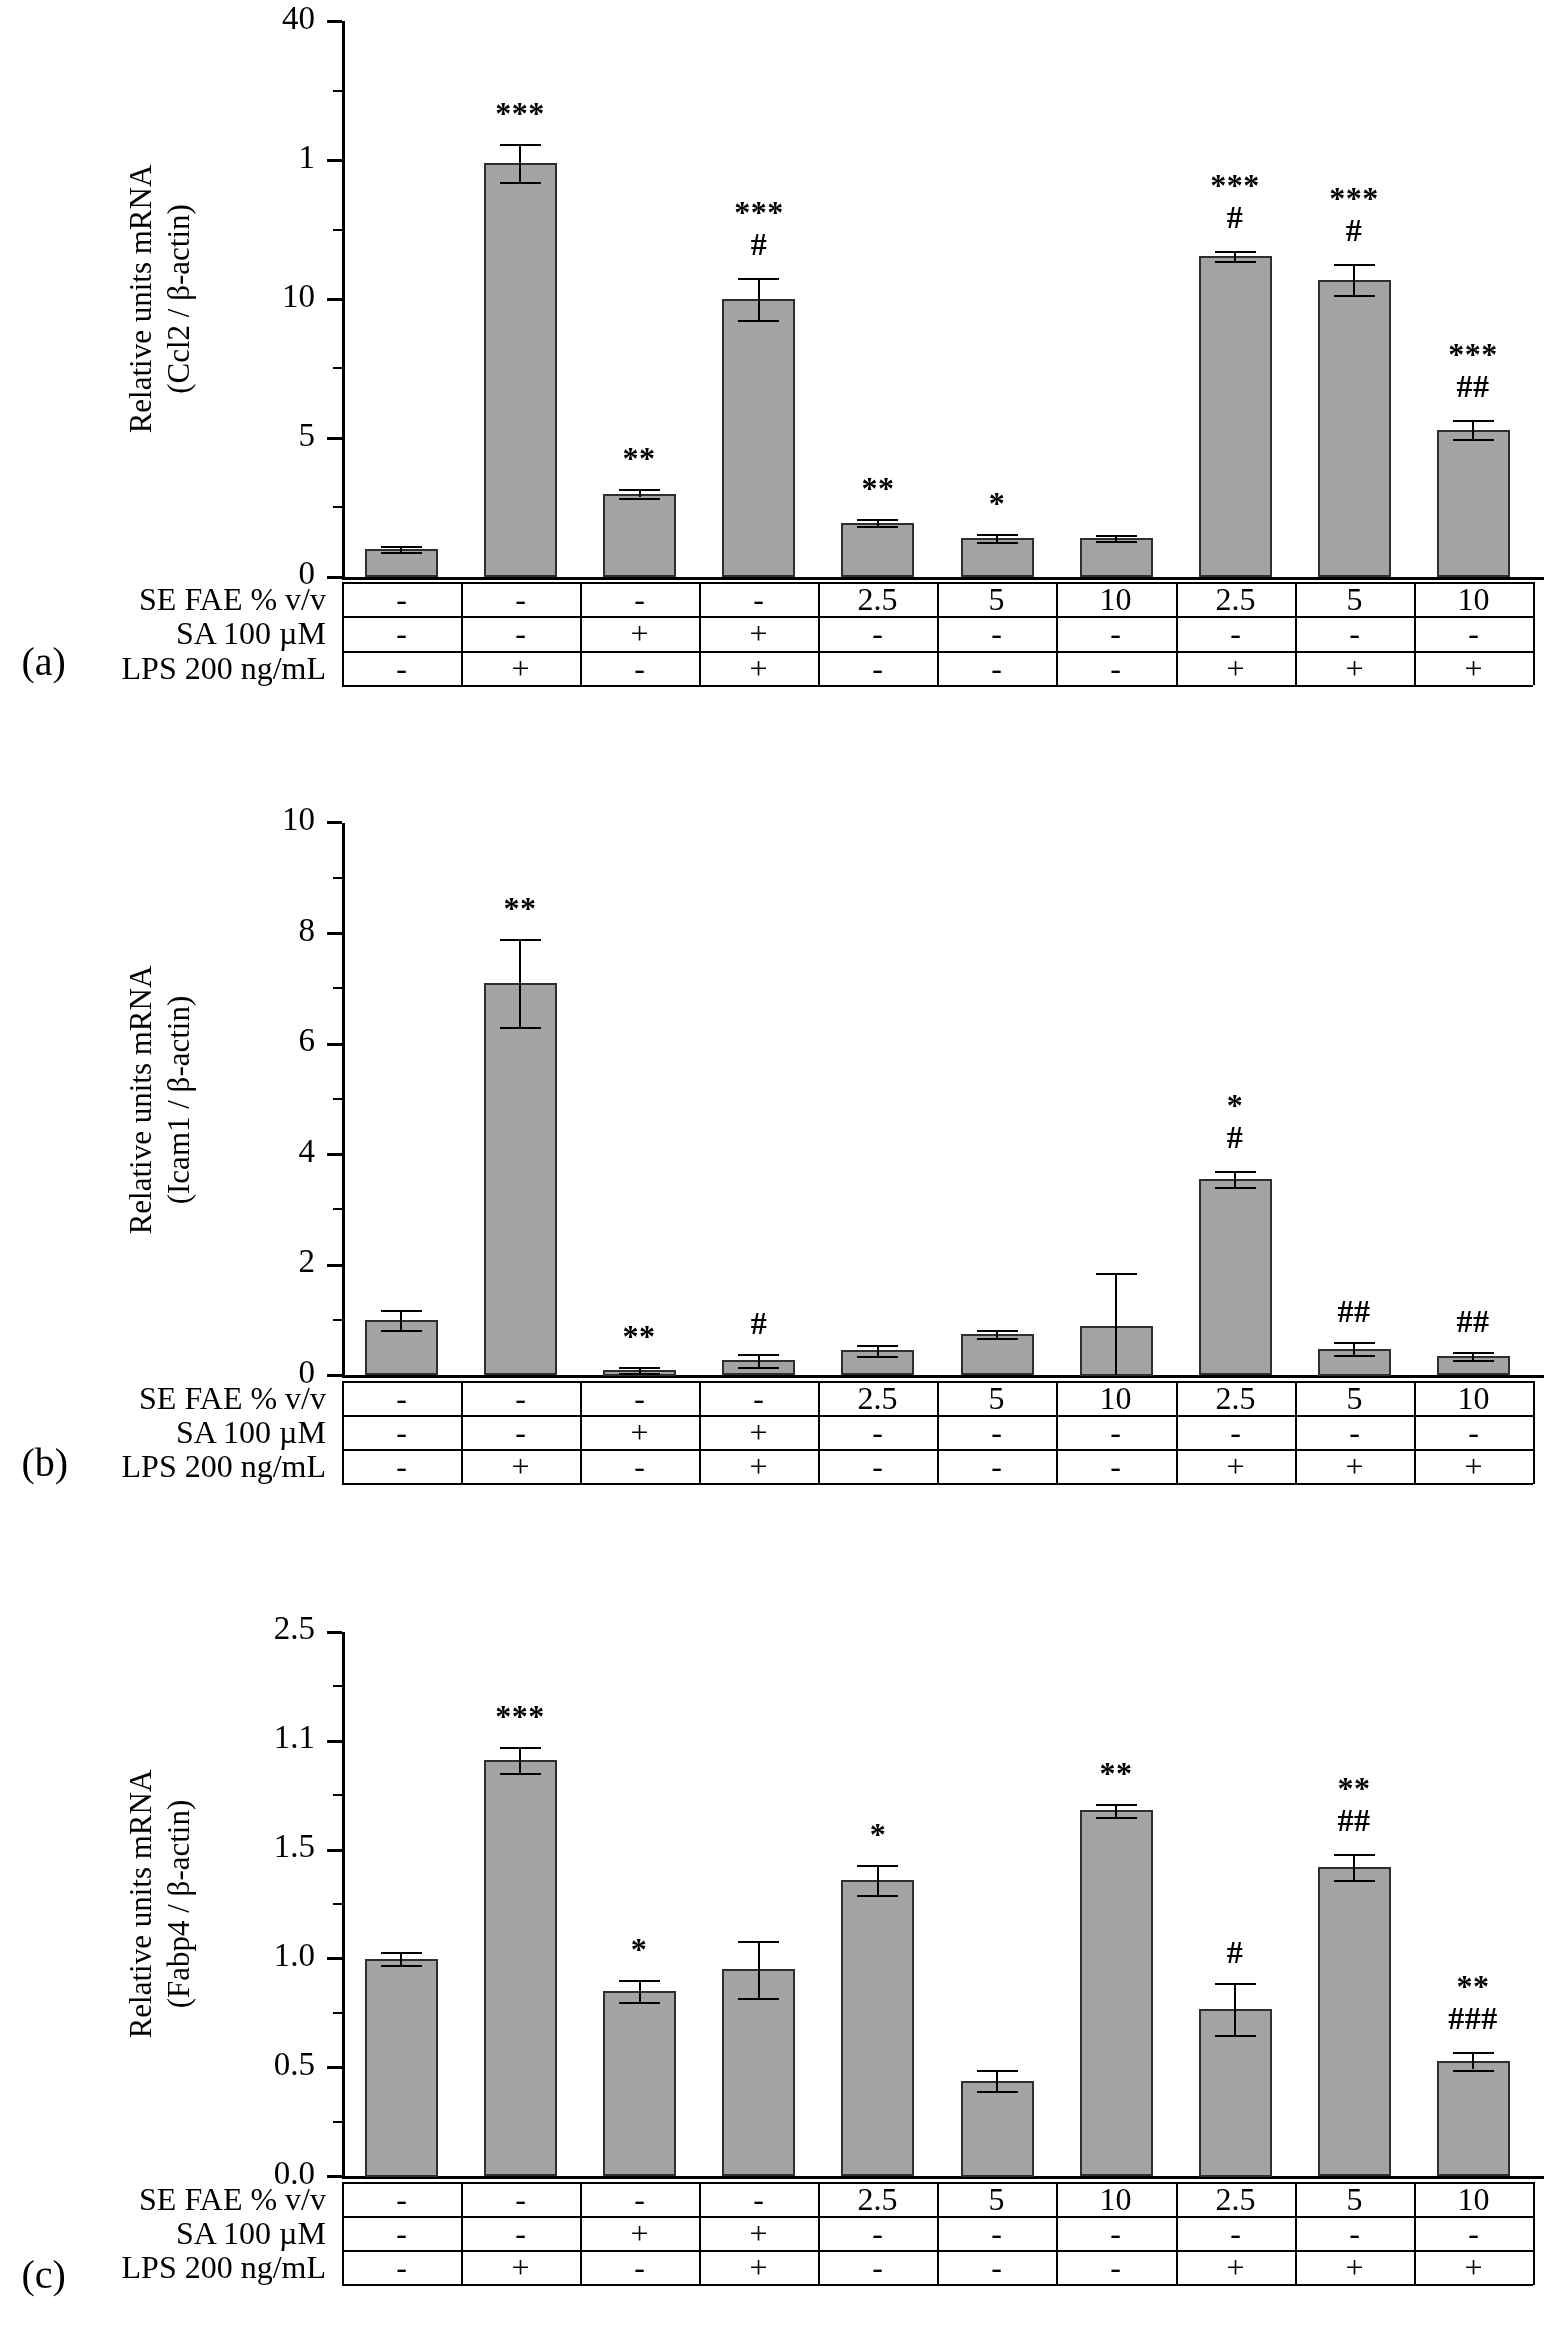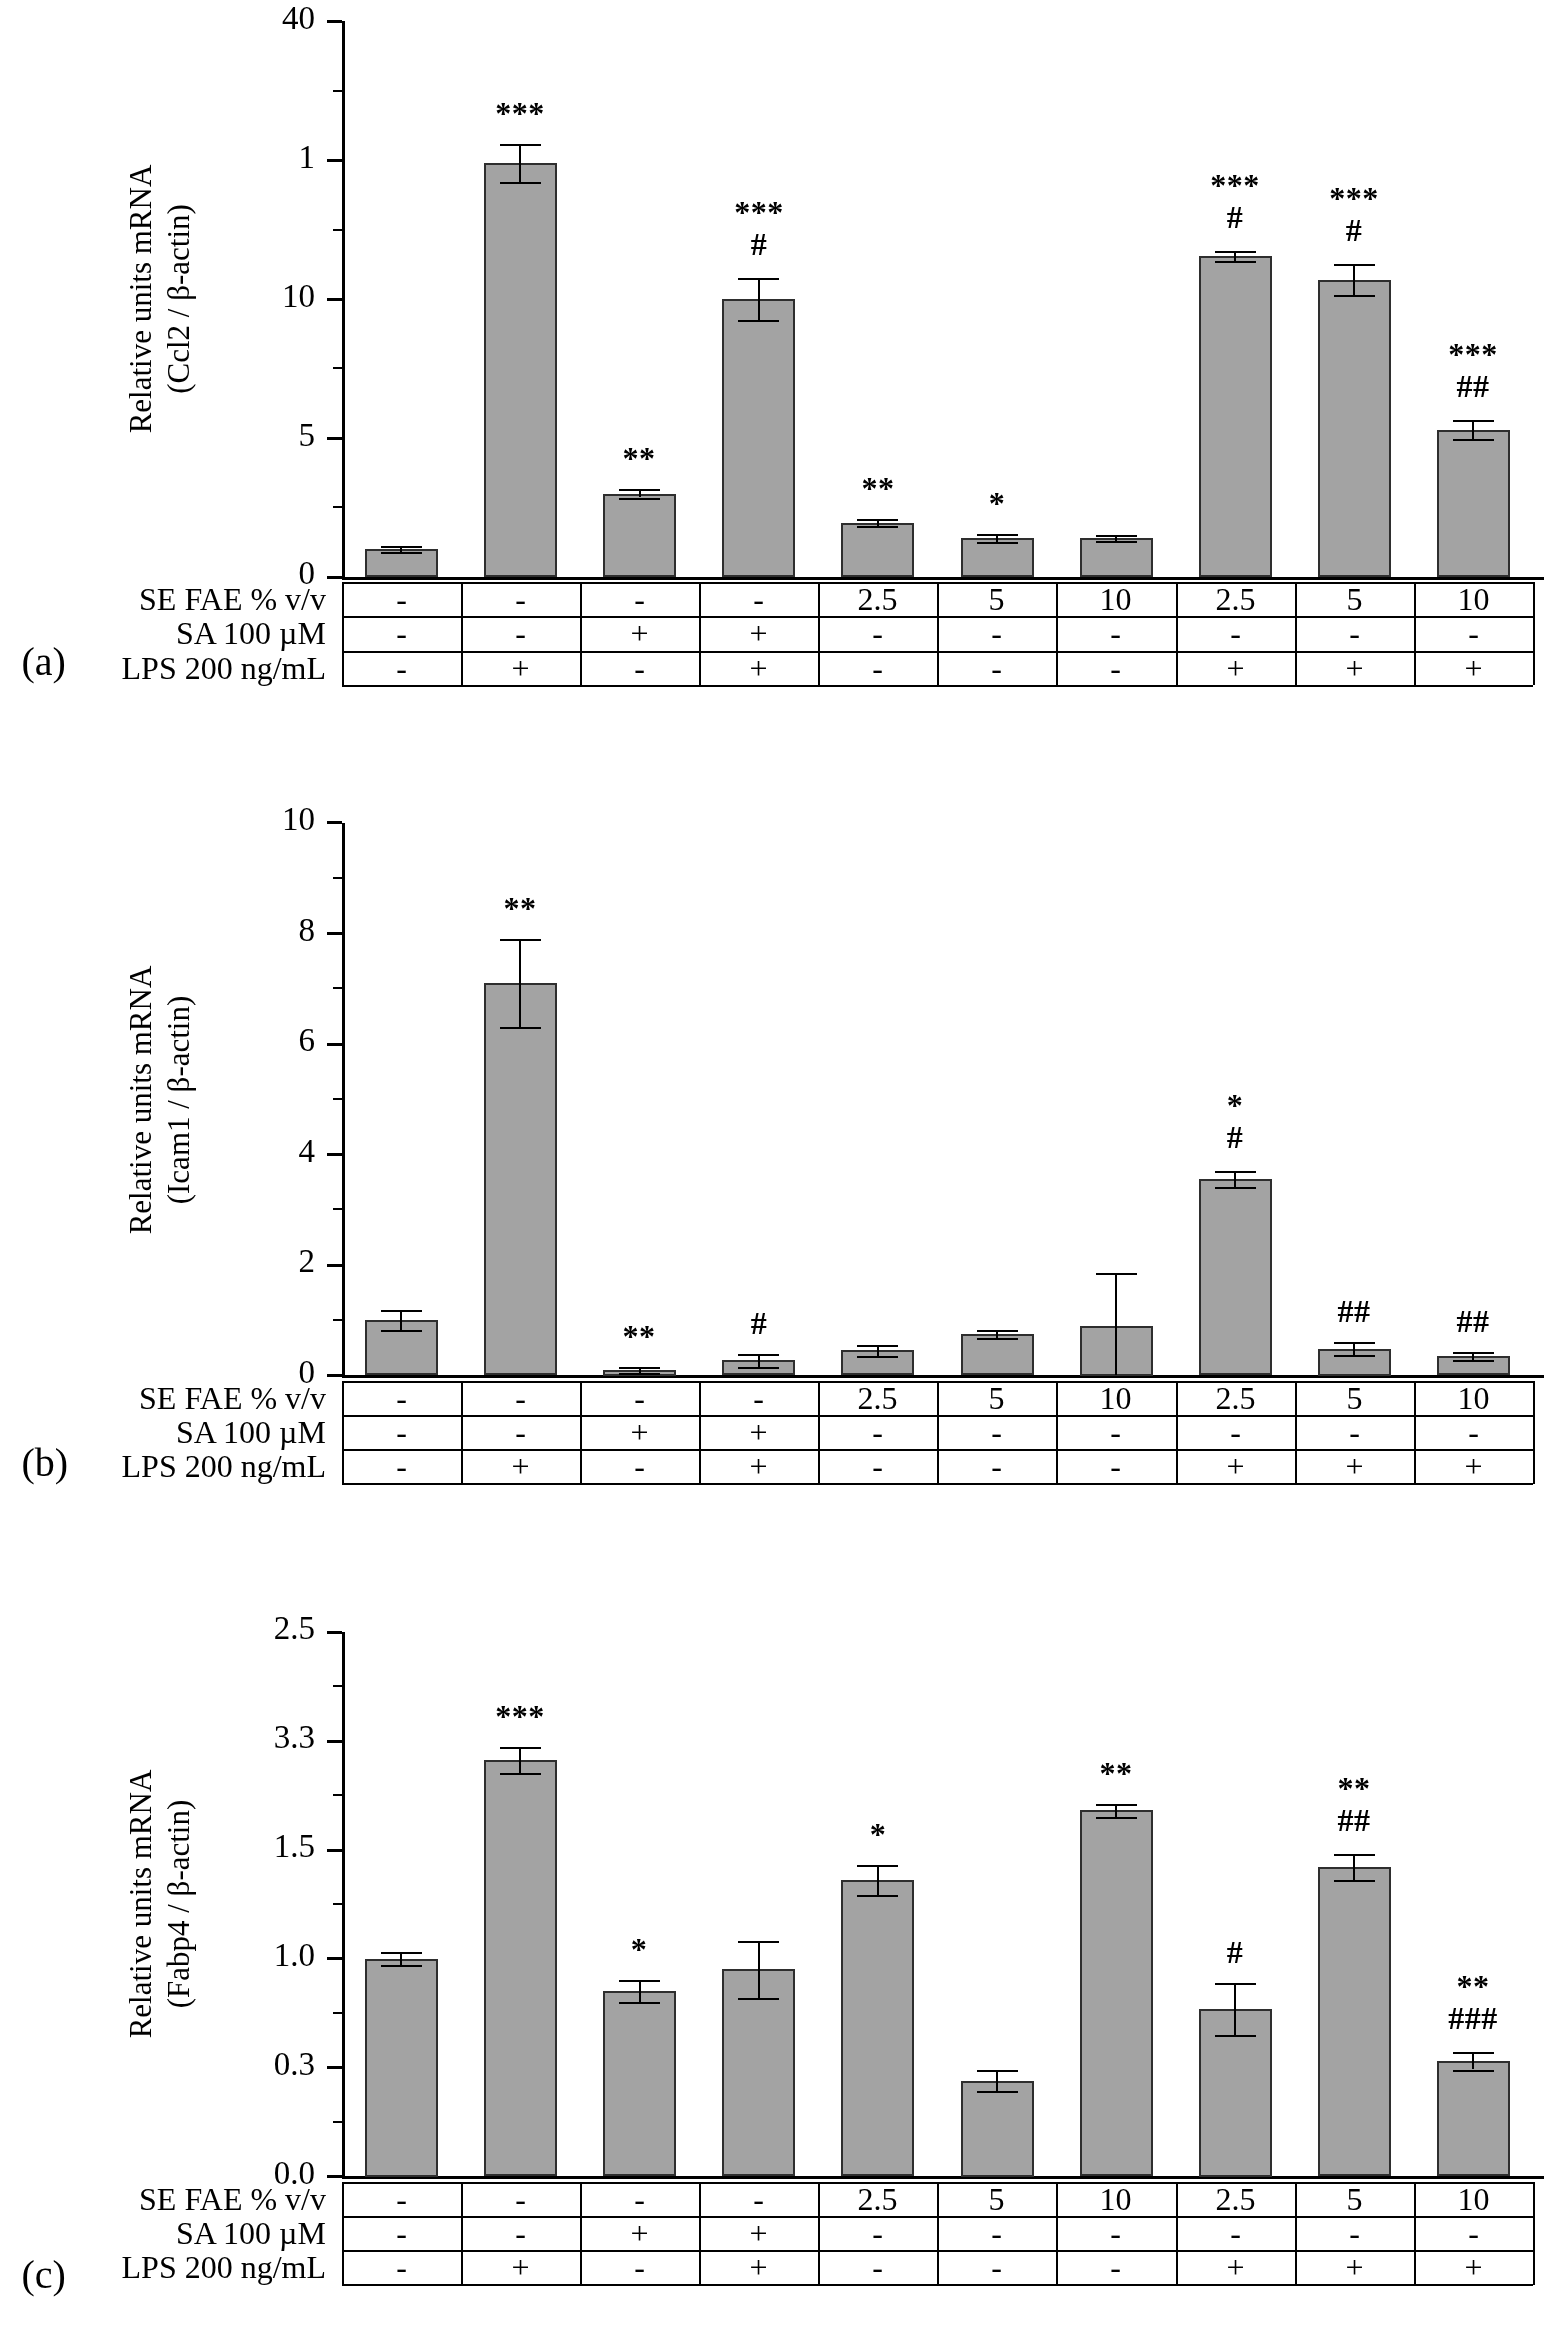--- a/index.html
+++ b/index.html
@@ -373,30 +373,30 @@
       <div class="cond-cell" style="left: 1414px; top: 1449px; width: 119px;">+</div>
     </div>
     <div class="panel" style="top: 0px; height: 2330px;">
       <div class="panel-label" style="left: 21.4px; top: 2251px;">(c)</div>
       <div class="y-axis-line" style="left: 342px; top: 1632px; height: 546px;"></div>
       <div class="baseline" style="left: 342px; top: 2176px; width: 1202px;"></div>
       <div class="tick" style="left: 327px; top: 2175px;"></div>
       <div class="tick-label" style="left: 214px; top: 2155px; width: 101px;">0.0</div>
       <div class="tick-minor" style="left: 333px; top: 2121px;"></div>
       <div class="tick" style="left: 327px; top: 2066px;"></div>
-      <div class="tick-label" style="left: 214px; top: 2046px; width: 101px;">0.3</div>
+      <div class="tick-label" style="left: 214px; top: 2046px; width: 101px;">0.5</div>
       <div class="tick-minor" style="left: 333px; top: 2012px;"></div>
       <div class="tick" style="left: 327px; top: 1957px;"></div>
       <div class="tick-label" style="left: 214px; top: 1937px; width: 101px;">1.0</div>
       <div class="tick-minor" style="left: 333px; top: 1903px;"></div>
       <div class="tick" style="left: 327px; top: 1849px;"></div>
       <div class="tick-label" style="left: 214px; top: 1828px; width: 101px;">1.5</div>
       <div class="tick-minor" style="left: 333px; top: 1794px;"></div>
       <div class="tick" style="left: 327px; top: 1740px;"></div>
-      <div class="tick-label" style="left: 214px; top: 1719px; width: 101px;">3.3</div>
+      <div class="tick-label" style="left: 214px; top: 1719px; width: 101px;">1.1</div>
       <div class="tick-minor" style="left: 333px; top: 1685px;"></div>
       <div class="tick" style="left: 327px; top: 1631px;"></div>
       <div class="tick-label" style="left: 214px; top: 1610px; width: 101px;">2.5</div>
       <div class="axis-title" style="left: 160px; top: 1904px; transform: rotate(-90deg) translate(-50%, -50%);">
         <div>Relative units mRNA</div>
         <div>(Fabp4 / β-actin)</div>
       </div>
       <div class="bar" style="left: 365px; top: 1959px; width: 73px; height: 218px; background: rgb(163, 163, 163); border-color: rgb(46, 46, 46);"></div>
       <div class="errbar-v" style="left: 400px; top: 1952px; height: 13px;"></div>
       <div class="errbar-cap" style="left: 381px; top: 1952px; width: 41px;"></div>

